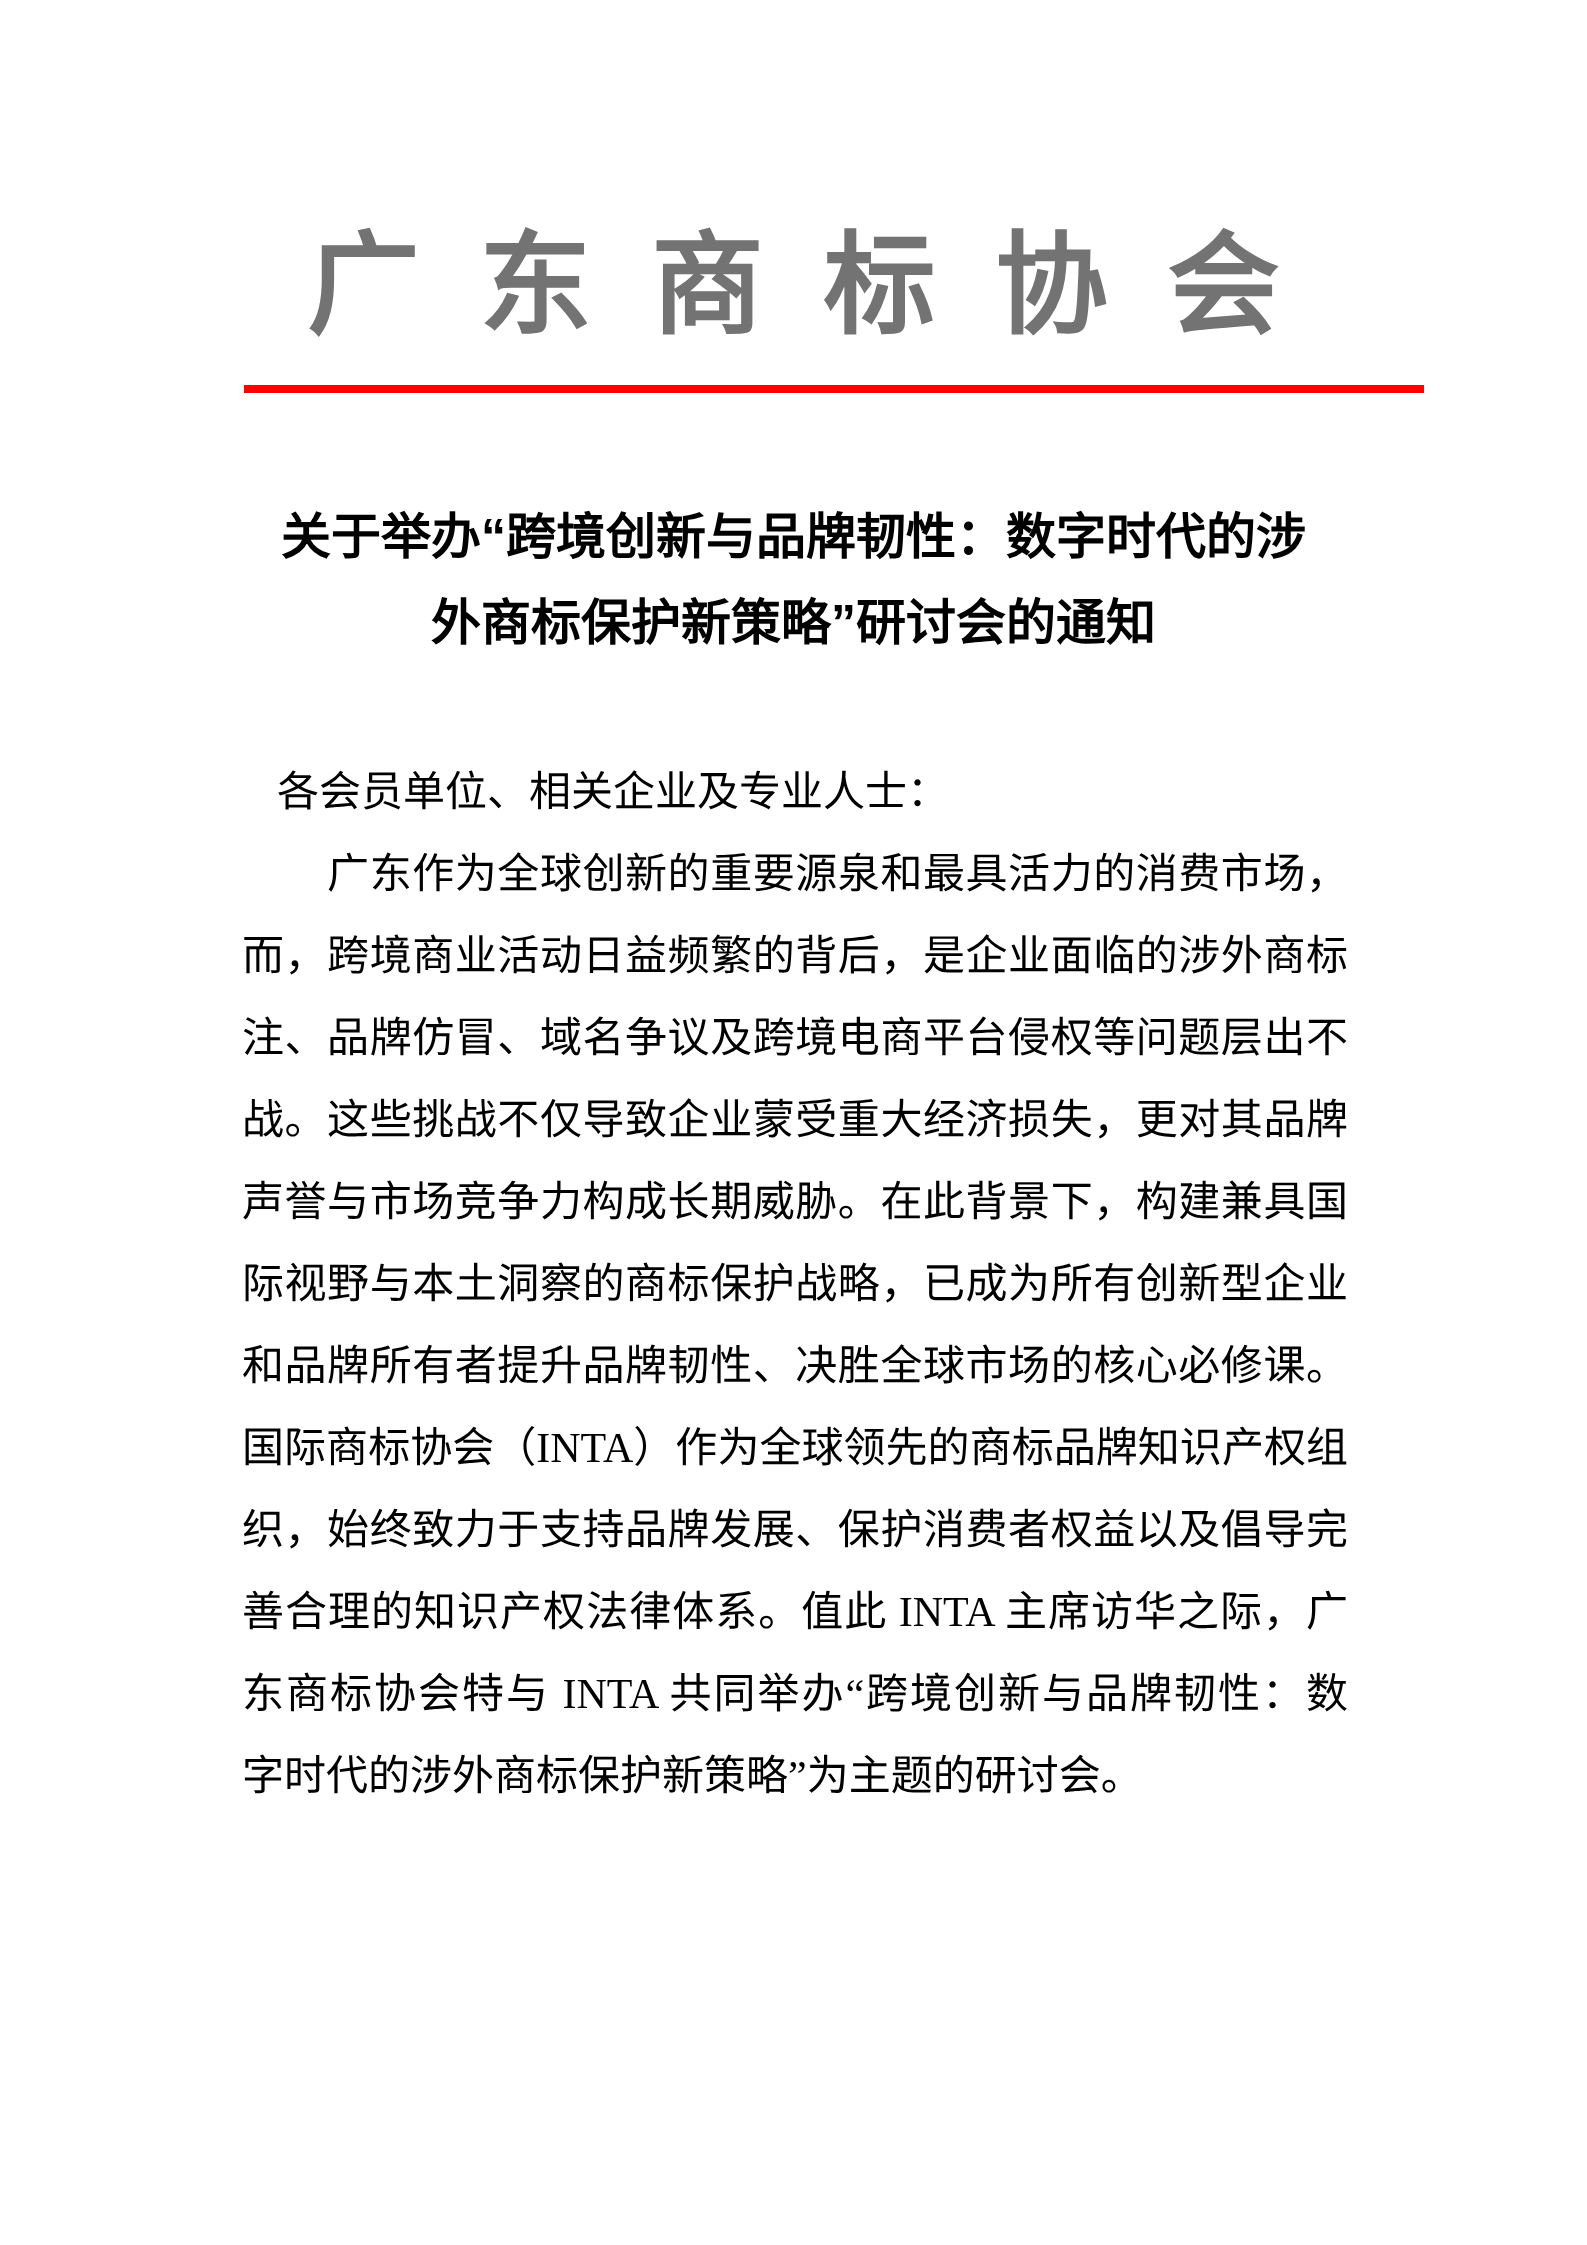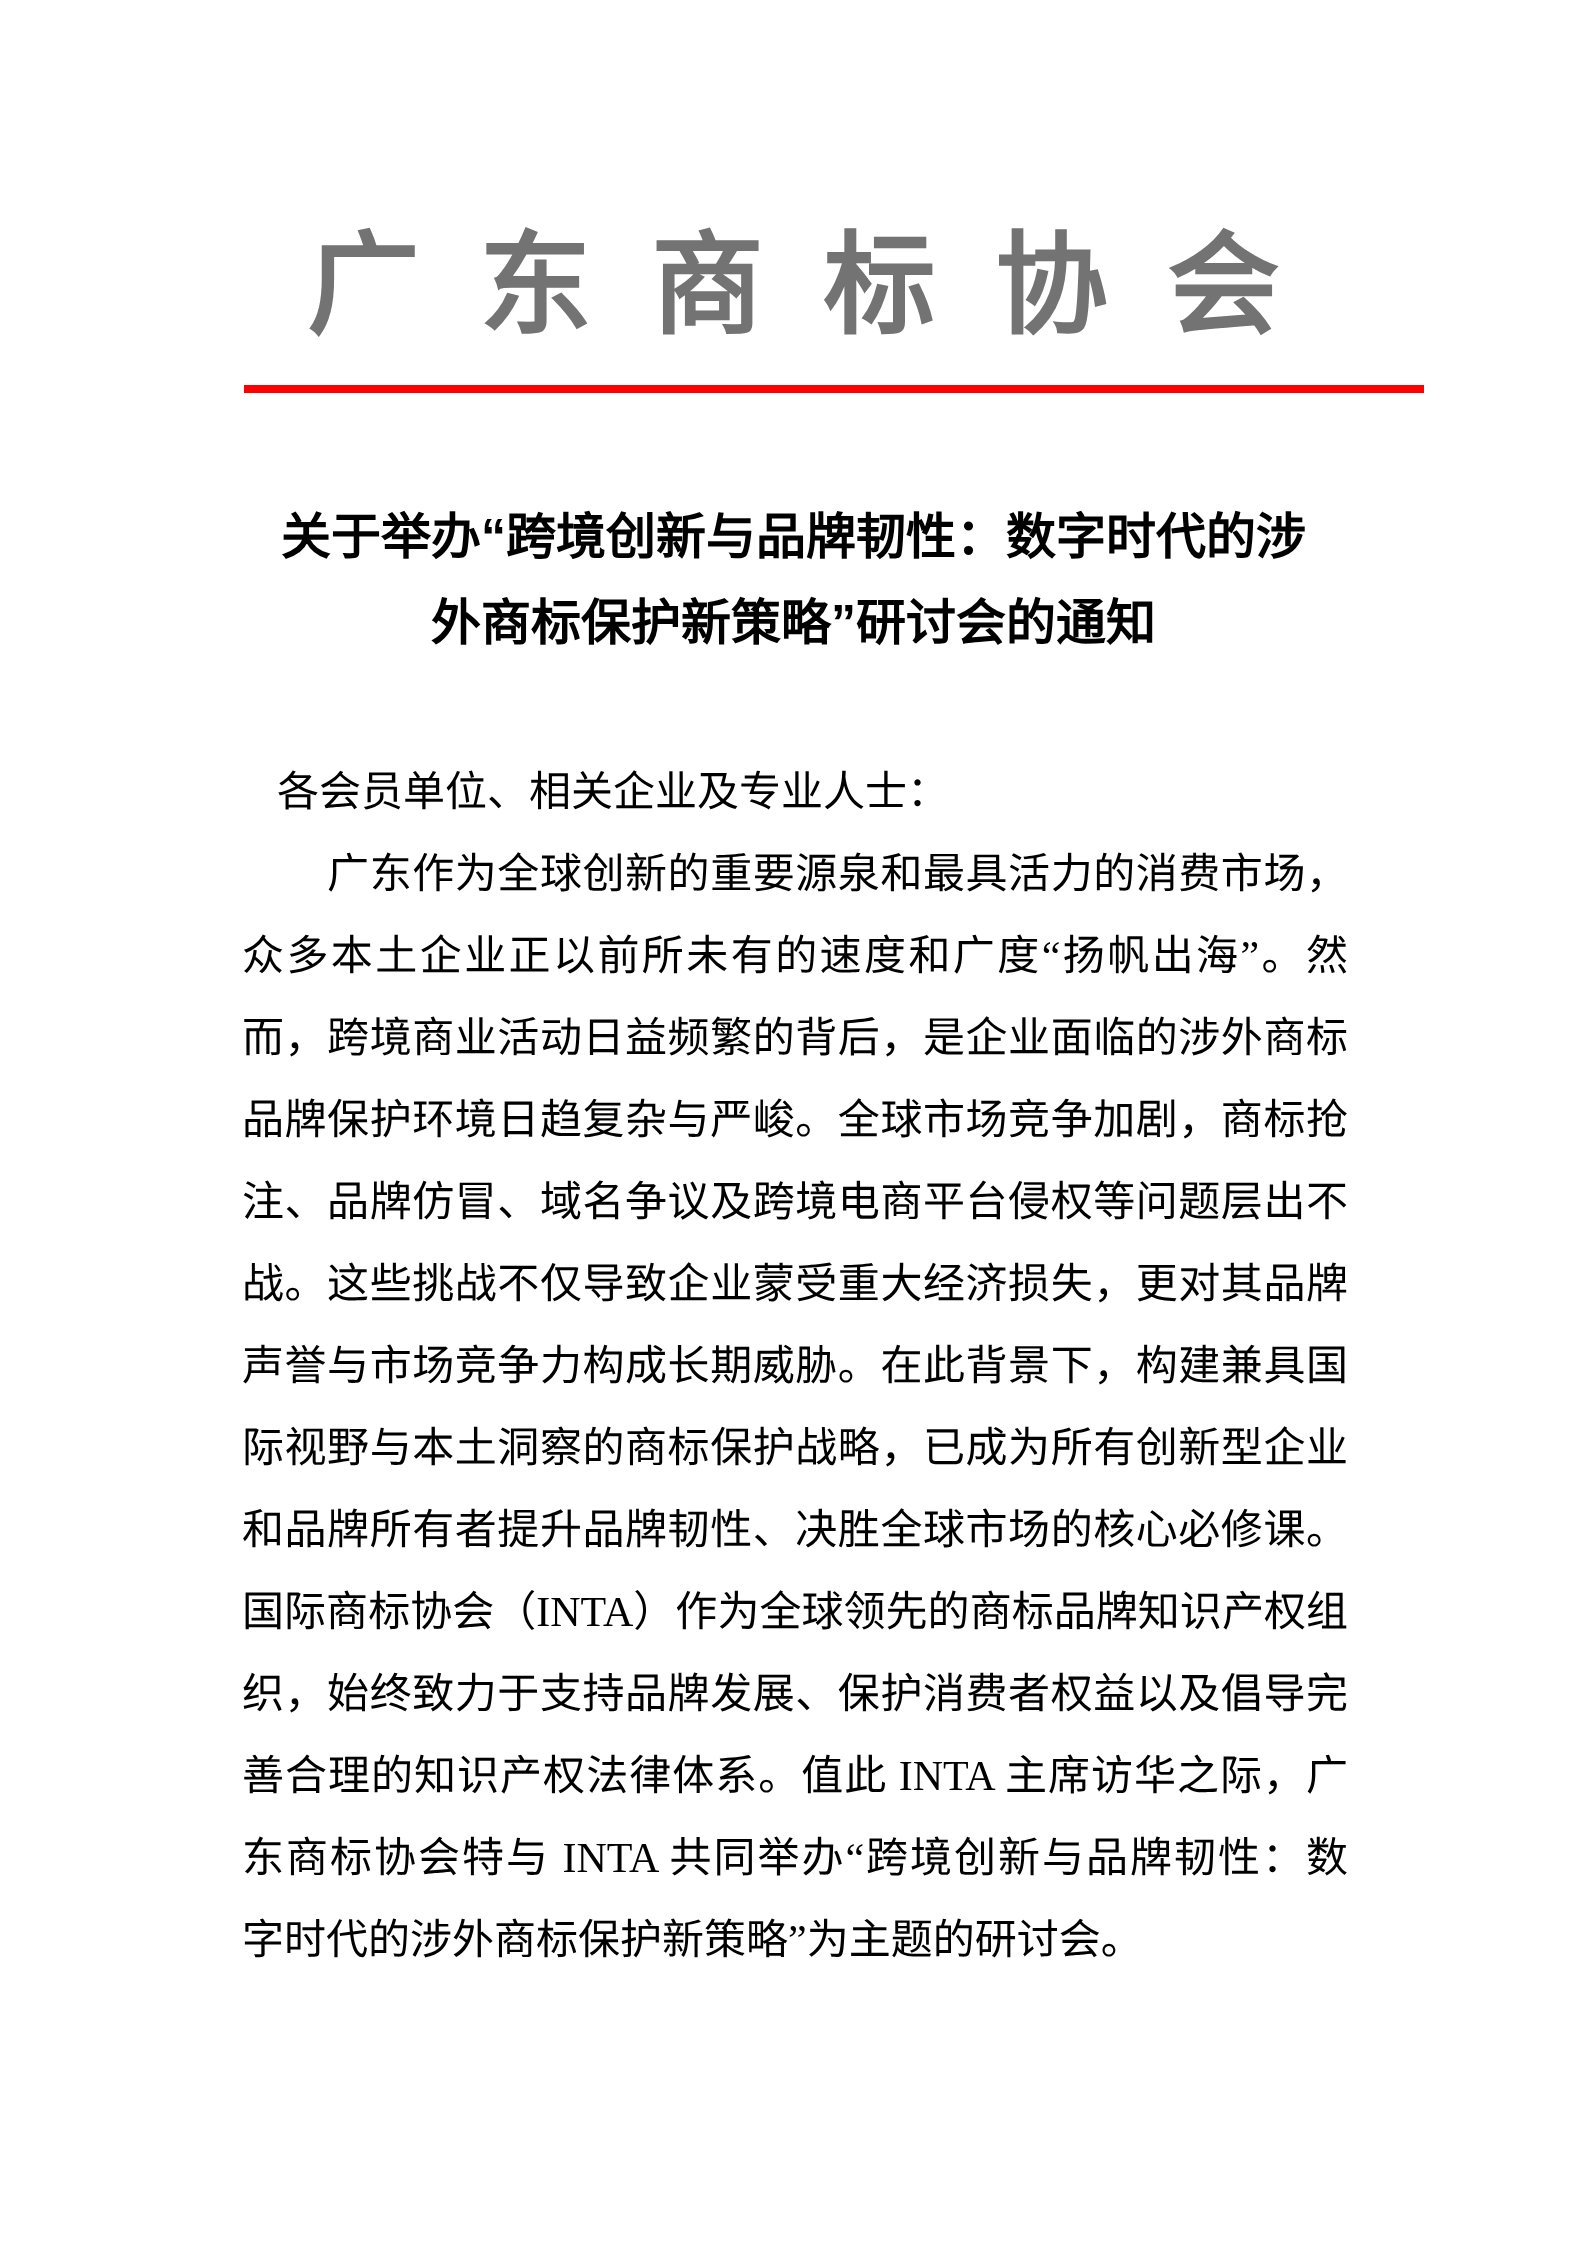--- a/index.html
+++ b/index.html
@@ -87,23 +87,21 @@
 
   <div class="doc-title">
     <div class="title-line">关于举办“跨境创新与品牌韧性：数字时代的涉</div>
     <div class="title-line">外商标保护新策略”研讨会的通知</div>
   </div>
 
   <div class="body-text">
     <div class="salutation">各会员单位、相关企业及专业人士：</div>
     <div>
         <div class="body-line">　　广东作为全球创新的重要源泉和最具活力的消费市场，</div>
-        <div class="body-line">众多本土企业正以前所未有的速度和广度“扬帆出海”。然</div>
         <div class="body-line">而，跨境商业活动日益频繁的背后，是企业面临的涉外商标</div>
-        <div class="body-line">品牌保护环境日趋复杂与严峻。全球市场竞争加剧，商标抢</div>
         <div class="body-line">注、品牌仿冒、域名争议及跨境电商平台侵权等问题层出不</div>
         <div class="body-line">战。这些挑战不仅导致企业蒙受重大经济损失，更对其品牌</div>
         <div class="body-line">声誉与市场竞争力构成长期威胁。在此背景下，构建兼具国</div>
         <div class="body-line">际视野与本土洞察的商标保护战略，已成为所有创新型企业</div>
         <div class="body-line">和品牌所有者提升品牌韧性、决胜全球市场的核心必修课。</div>
         <div class="body-line">国际商标协会（INTA）作为全球领先的商标品牌知识产权组</div>
         <div class="body-line">织，始终致力于支持品牌发展、保护消费者权益以及倡导完</div>
         <div class="body-line">善合理的知识产权法律体系。值此 INTA 主席访华之际，广</div>
         <div class="body-line">东商标协会特与 INTA 共同举办“跨境创新与品牌韧性：数</div>
         <div class="body-line align-left">字时代的涉外商标保护新策略”为主题的研讨会。</div>

